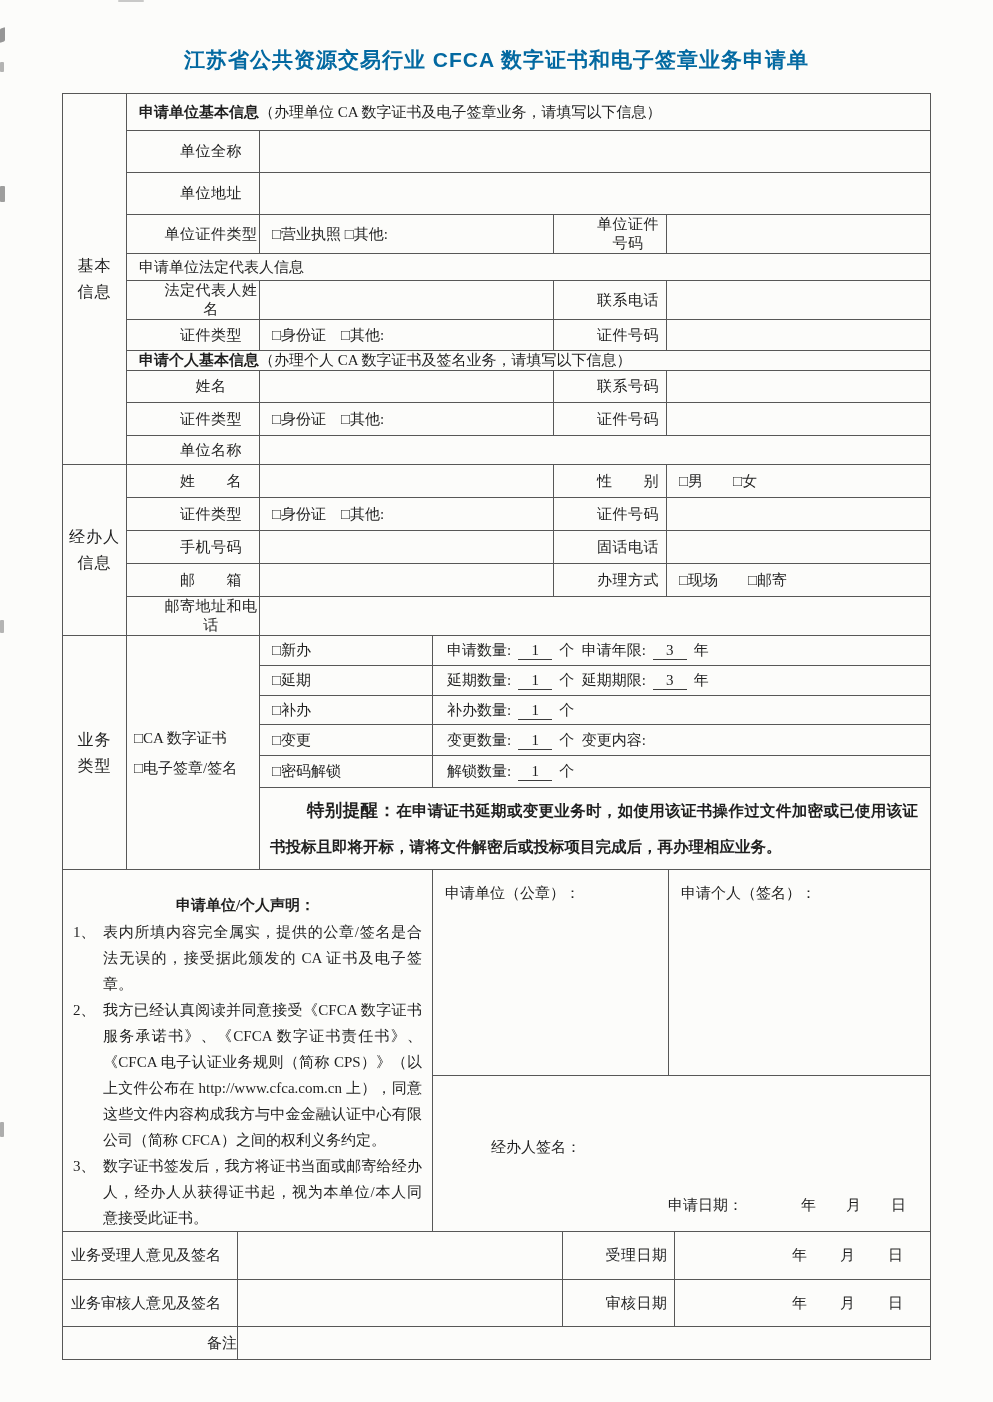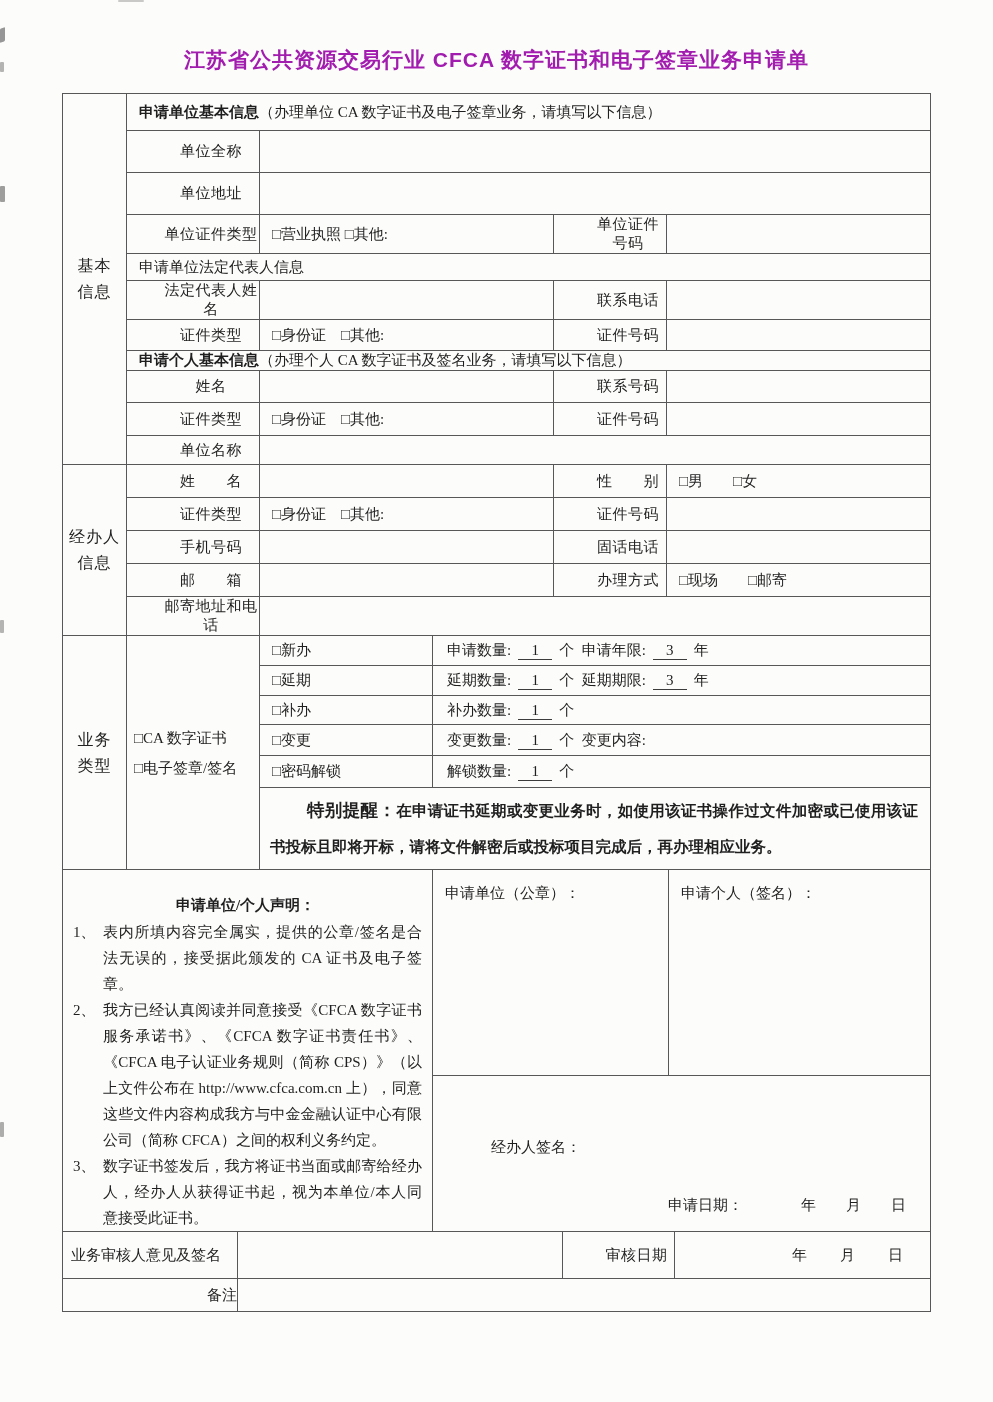--- a/index.html
+++ b/index.html
@@ -12,21 +12,21 @@
     overflow:hidden;
   }
   .title{
     margin:0;
     padding-top:46px;
     text-align:center;
     font-family:"Liberation Sans","DejaVu Sans",sans-serif;
     font-size:21px;
     font-weight:700;
     letter-spacing:1px;
-    color:#a21caf;
+    color:#0369a1;
   }
   .formwrap{position:absolute;left:62px;top:93px;width:869px;}
   table{
     border-collapse:collapse;
     table-layout:fixed;
     width:868px;
   }
   table + table{margin-top:-1px;}
   td{
     border:1px solid #575757;
@@ -322,20 +322,26 @@
       </table>
 
     <table>
       <colgroup>
           <col style="width:175px">
           <col style="width:325px">
           <col style="width:112px">
           <col style="width:256px">
         </colgroup>
       <tbody>
+          <tr style="height:48px">
+        <td class="lbl-left">业务受理人意见及签名</td>
+        <td class="val"></td>
+        <td class="lbl">受理日期</td>
+        <td class="datecell">年　　月　　日</td>
+      </tr>
       <tr style="height:47px">
         <td class="lbl-left">业务审核人意见及签名</td>
         <td class="val"></td>
         <td class="lbl">审核日期</td>
         <td class="datecell">年　　月　　日</td>
       </tr>
       <tr style="height:33px">
         <td class="remark-lbl">备注</td>
         <td class="val" colspan="3"></td>
       </tr>

